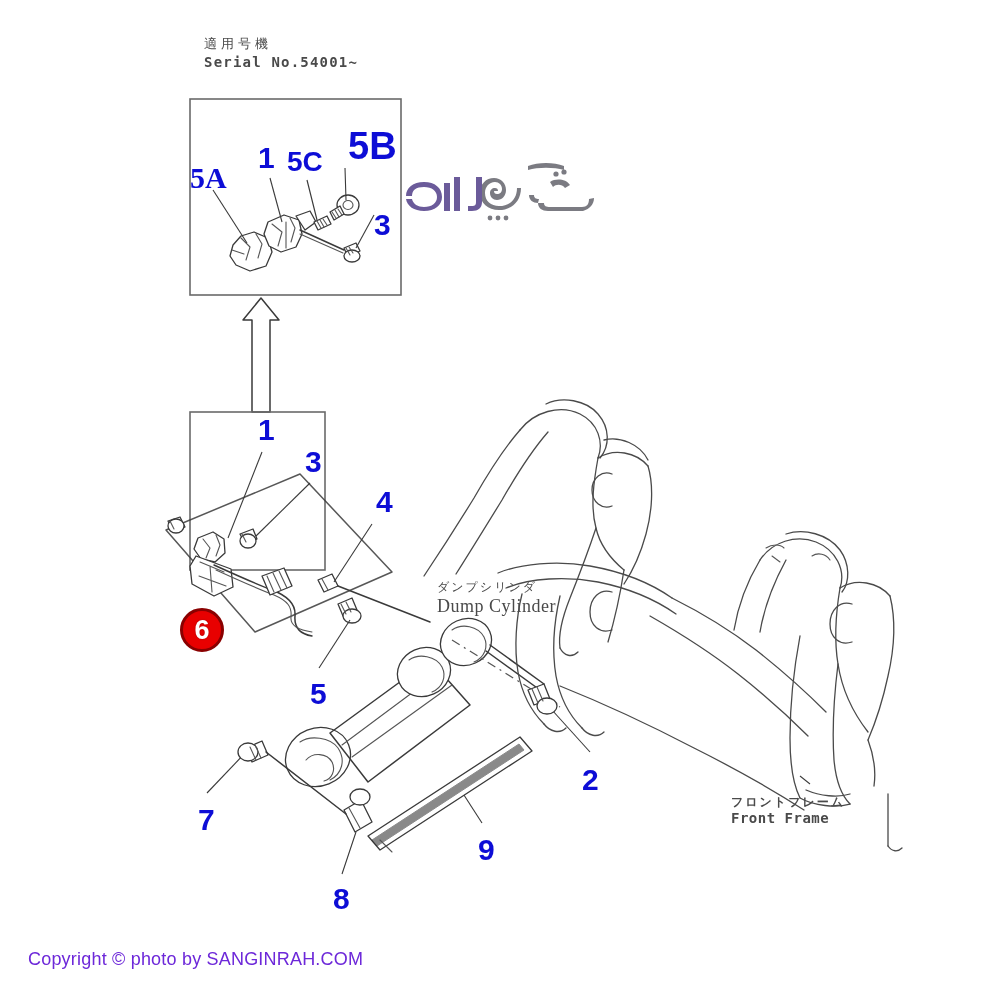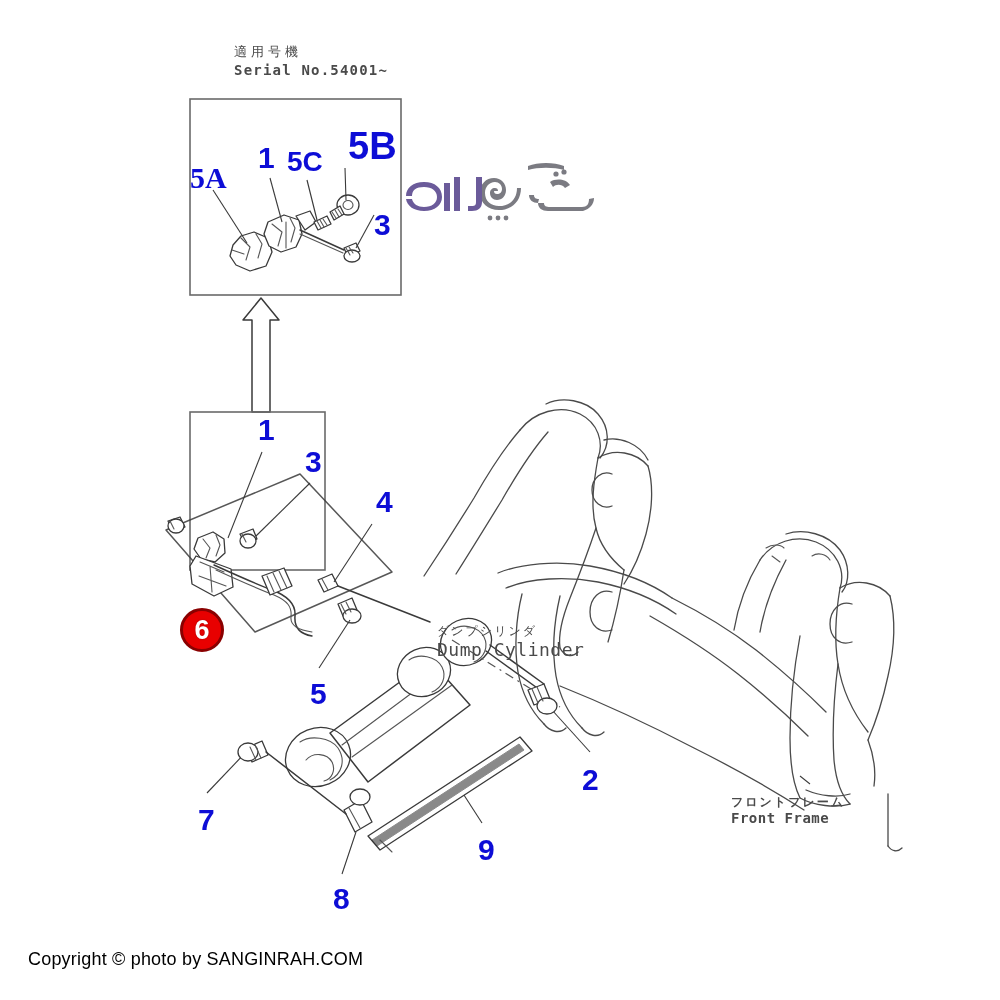--- a/index.html
+++ b/index.html
@@ -108,21 +108,21 @@
     width: 210px;
     height: 82px;
     pointer-events: none;
   }
 
   
   #copyright {
     position: absolute;
     left: 28px;
     top: 949px;
-    color: #000000;
+    color: #6d28d9;
     font-family: "Liberation Sans", sans-serif;
     font-size: 18px;
     letter-spacing: 0.2px;
     white-space: nowrap;
     user-select: none;
   }
 </style>
 </head>
 <body>
 
@@ -352,21 +352,21 @@
       <path class="lnf" d="M888 794 L888 846"></path>
       <path class="lnf" d="M888 846 C892 852, 898 852, 902 848"></path>
     </g>
 
     <g>
       <path class="leader" d="M810 784 L800 776"></path>
     </g>
 
   </svg>
 
-  <div class="serial-caption" style="left:204px; top:44px;margin-left:30px;">
+  <div class="serial-caption" style="left:204px; top:36px;">
     <span class="jp-line">適用号機</span>
     <span class="en-line">Serial No.54001~</span>
   </div>
 
   <div class="callout" style="left:190px; top:163px; font-size:30px;font-family:Liberation Serif, serif;">5A</div>
   <div class="callout" style="left:258px; top:143px; font-size:30px;">1</div>
   <div class="callout" style="left:287px; top:148px; font-size:28px;">5C</div>
   <div class="callout" style="left:348px; top:127px; font-size:38px;">5B</div>
   <div class="callout" style="left:374px; top:210px; font-size:30px;">3</div>
 
@@ -374,21 +374,21 @@
   <div class="callout" style="left:305px; top:447px; font-size:30px;">3</div>
   <div class="callout" style="left:376px; top:487px; font-size:30px;">4</div>
   <div class="callout" style="left:310px; top:679px; font-size:30px;">5</div>
   <div class="callout" style="left:198px; top:805px; font-size:30px;">7</div>
   <div class="callout" style="left:333px; top:884px; font-size:30px;">8</div>
   <div class="callout" style="left:478px; top:835px; font-size:30px;">9</div>
   <div class="callout" style="left:582px; top:765px; font-size:30px;">2</div>
 
   <div class="red-badge" style="left:180px; top:608px;">6</div>
 
-  <div class="jp-caption" style="left:437px; top:624px;">
+  <div class="jp-caption" style="left:437px; top:580px;font-family:Liberation Serif, serif;">
     <span class="jp-line" style="font-size:12px;">ダンプシリンダ</span>
     <span class="en-line" style="font-size:18px;">Dump Cylinder</span>
   </div>
 
   <div class="jp-caption" style="left:731px; top:795px;font-weight:bold;">
     <span class="jp-line" style="font-size:12px;">フロントフレーム</span>
     <span class="en-line" style="font-size:14px;">Front Frame</span>
   </div>
 
   <svg id="watermark" viewBox="0 0 210 82">

